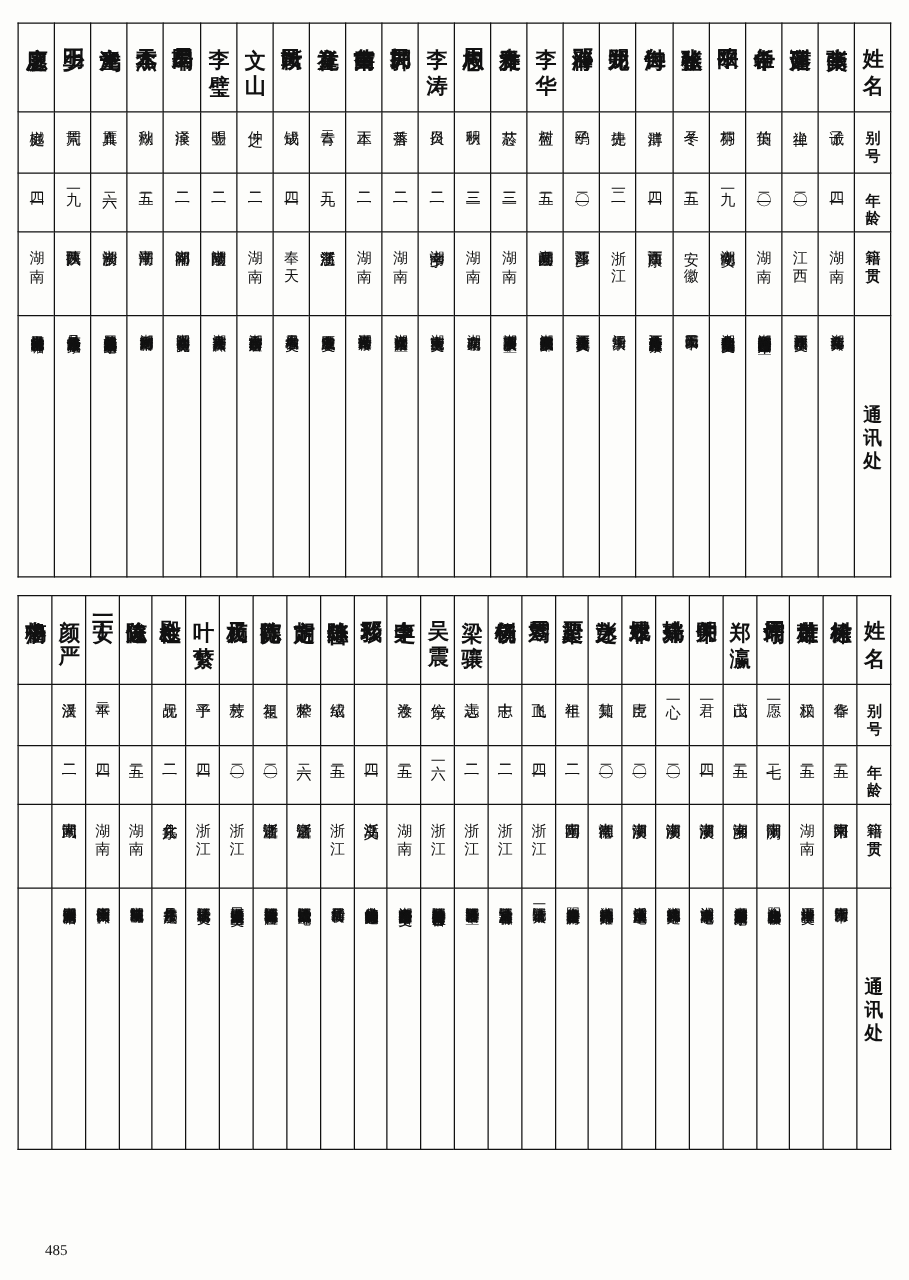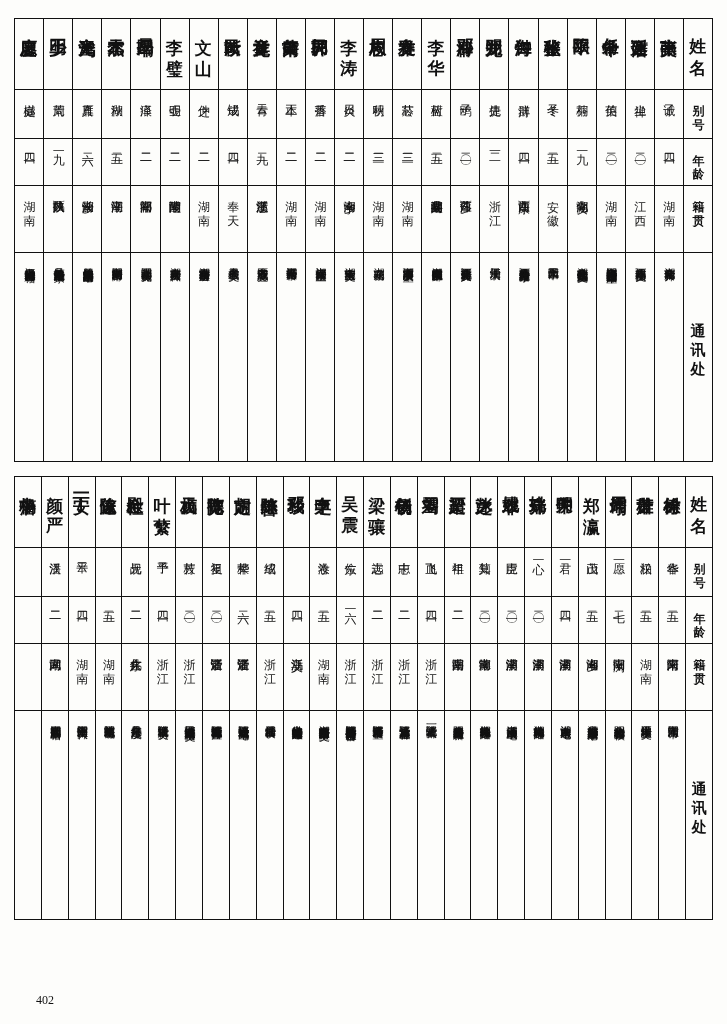--- a/index.html
+++ b/index.html
@@ -846,14 +846,14 @@
               <span class="cellinner">湖南武冈高沙曲塘圃斜口塘</span>
             </td>
             <td style="width: 3.84615%;">
               <span class="cellinner"></span>
             </td>
           </tr>
       </tbody>
     </table>
   </div>
 
-  <div class="pageno">402</div>
+  <div class="pageno">485</div>
 </div>
 
 </body></html>

